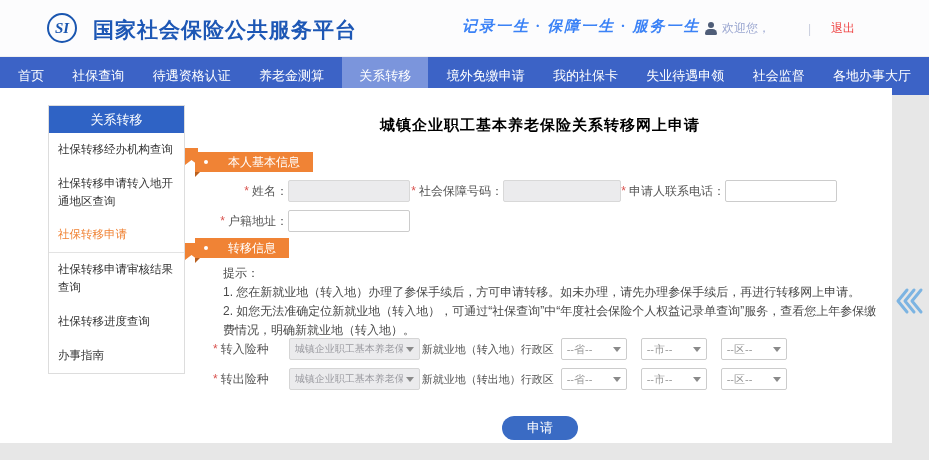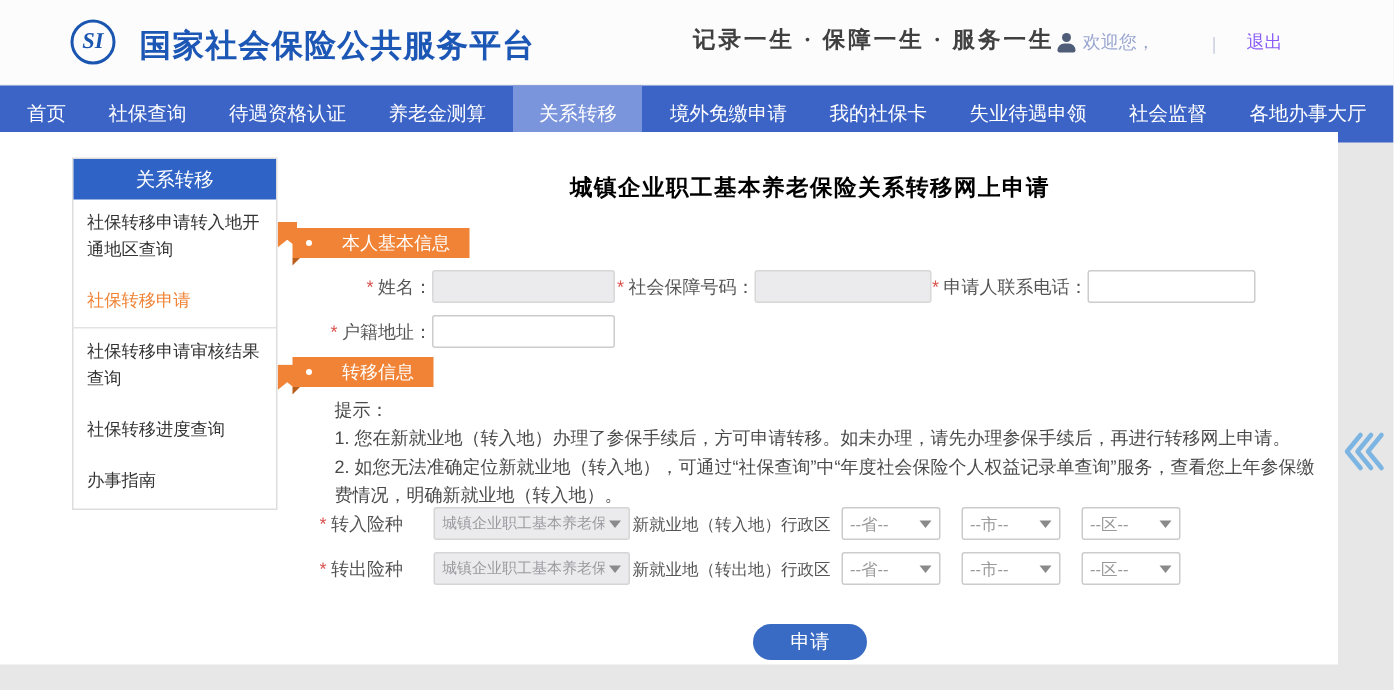--- a/index.html
+++ b/index.html
@@ -14,30 +14,30 @@
   .logo {
     position:absolute; left:47px; top:13px; width:30px; height:30px;
     border:2px solid #1a56b0; border-radius:50%;
     color:#1a56b0; font-style:italic; font-weight:bold; font-size:15px;
     display:flex; align-items:center; justify-content:center;
     font-family:"Liberation Serif", serif;
   }
   .site-title { position:absolute; left:93px; top:16px; font-size:21px; font-weight:bold; color:#1d57b5; letter-spacing:1px; }
   .slogan {
     position:absolute; left:462px; top:17px;
-    font-size:15px; font-weight:bold; color:#404040;
+    font-size:15px; font-weight:bold; font-style:italic; color:#3b82f6;
     font-family:"Liberation Serif", serif; letter-spacing:2px; white-space:nowrap;
   }
   .user-area { position:absolute; right:74px; top:0; height:57px; display:flex; align-items:center; font-size:12px; }
   .person-icon { width:12px; height:13px; position:relative; margin-right:5px; }
   .person-icon::before { content:""; position:absolute; top:0; left:3px; width:6px; height:6px; border-radius:50%; background:#4f5d78; }
   .person-icon::after { content:""; position:absolute; bottom:0; left:0; width:12px; height:6px; border-radius:6px 6px 2px 2px; background:#4f5d78; }
   .welcome { color:#9aa6d0; margin-right:38px; }
   .user-sep { color:#c9cede; margin-right:20px; }
-  .logout { color:#8b5cf6; text-decoration:none; cursor:pointer; }
+  .logout { color:#ef4444; text-decoration:none; cursor:pointer; }
   
   .nav {
     position:absolute; top:57px; left:0; width:929px; height:38px;
     background:#3c63c6; display:flex; justify-content:space-between; align-items:stretch;
     padding:0 8px;
   }
   .nav a { color:#fff; font-size:13px; display:flex; align-items:center; padding:0 10px; text-decoration:none; white-space:nowrap; cursor:pointer; }
   .nav a.active { background:#7b95dc; padding:0 17px; }
   
   .main { position:absolute; top:88px; left:0; width:892px; height:355px; background:#fff; }
@@ -119,20 +119,21 @@
   <a>我的社保卡</a>
   <a>失业待遇申领</a>
   <a>社会监督</a>
   <a>各地办事大厅</a>
 </div>
 
 <div class="main">
 
   <div class="sidebar">
     <div class="sidebar-title">关系转移</div>
+    <div class="sidebar-item">社保转移经办机构查询</div>
     <div class="sidebar-item">社保转移申请转入地开通地区查询</div>
     <div class="sidebar-item active">社保转移申请</div>
     <div class="sidebar-item">社保转移申请审核结果查询</div>
     <div class="sidebar-item">社保转移进度查询</div>
     <div class="sidebar-item">办事指南</div>
   </div>
   <div class="ribbon r1"></div>
   <div class="ribbon r2"></div>
 
   <div class="content">

